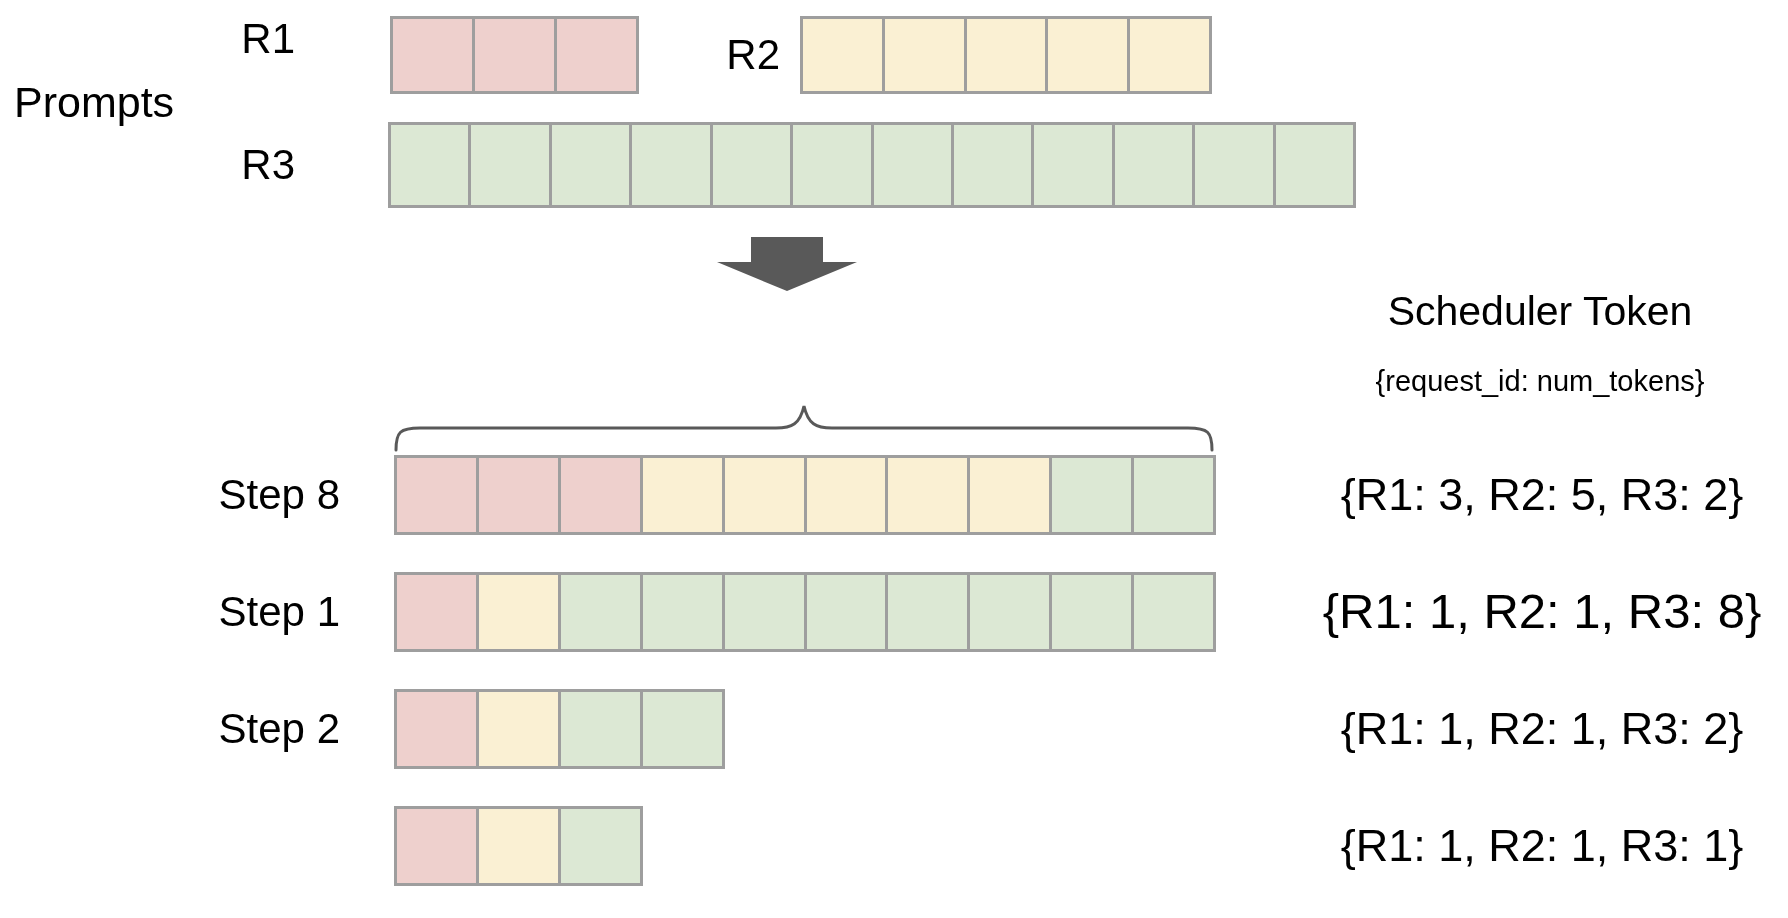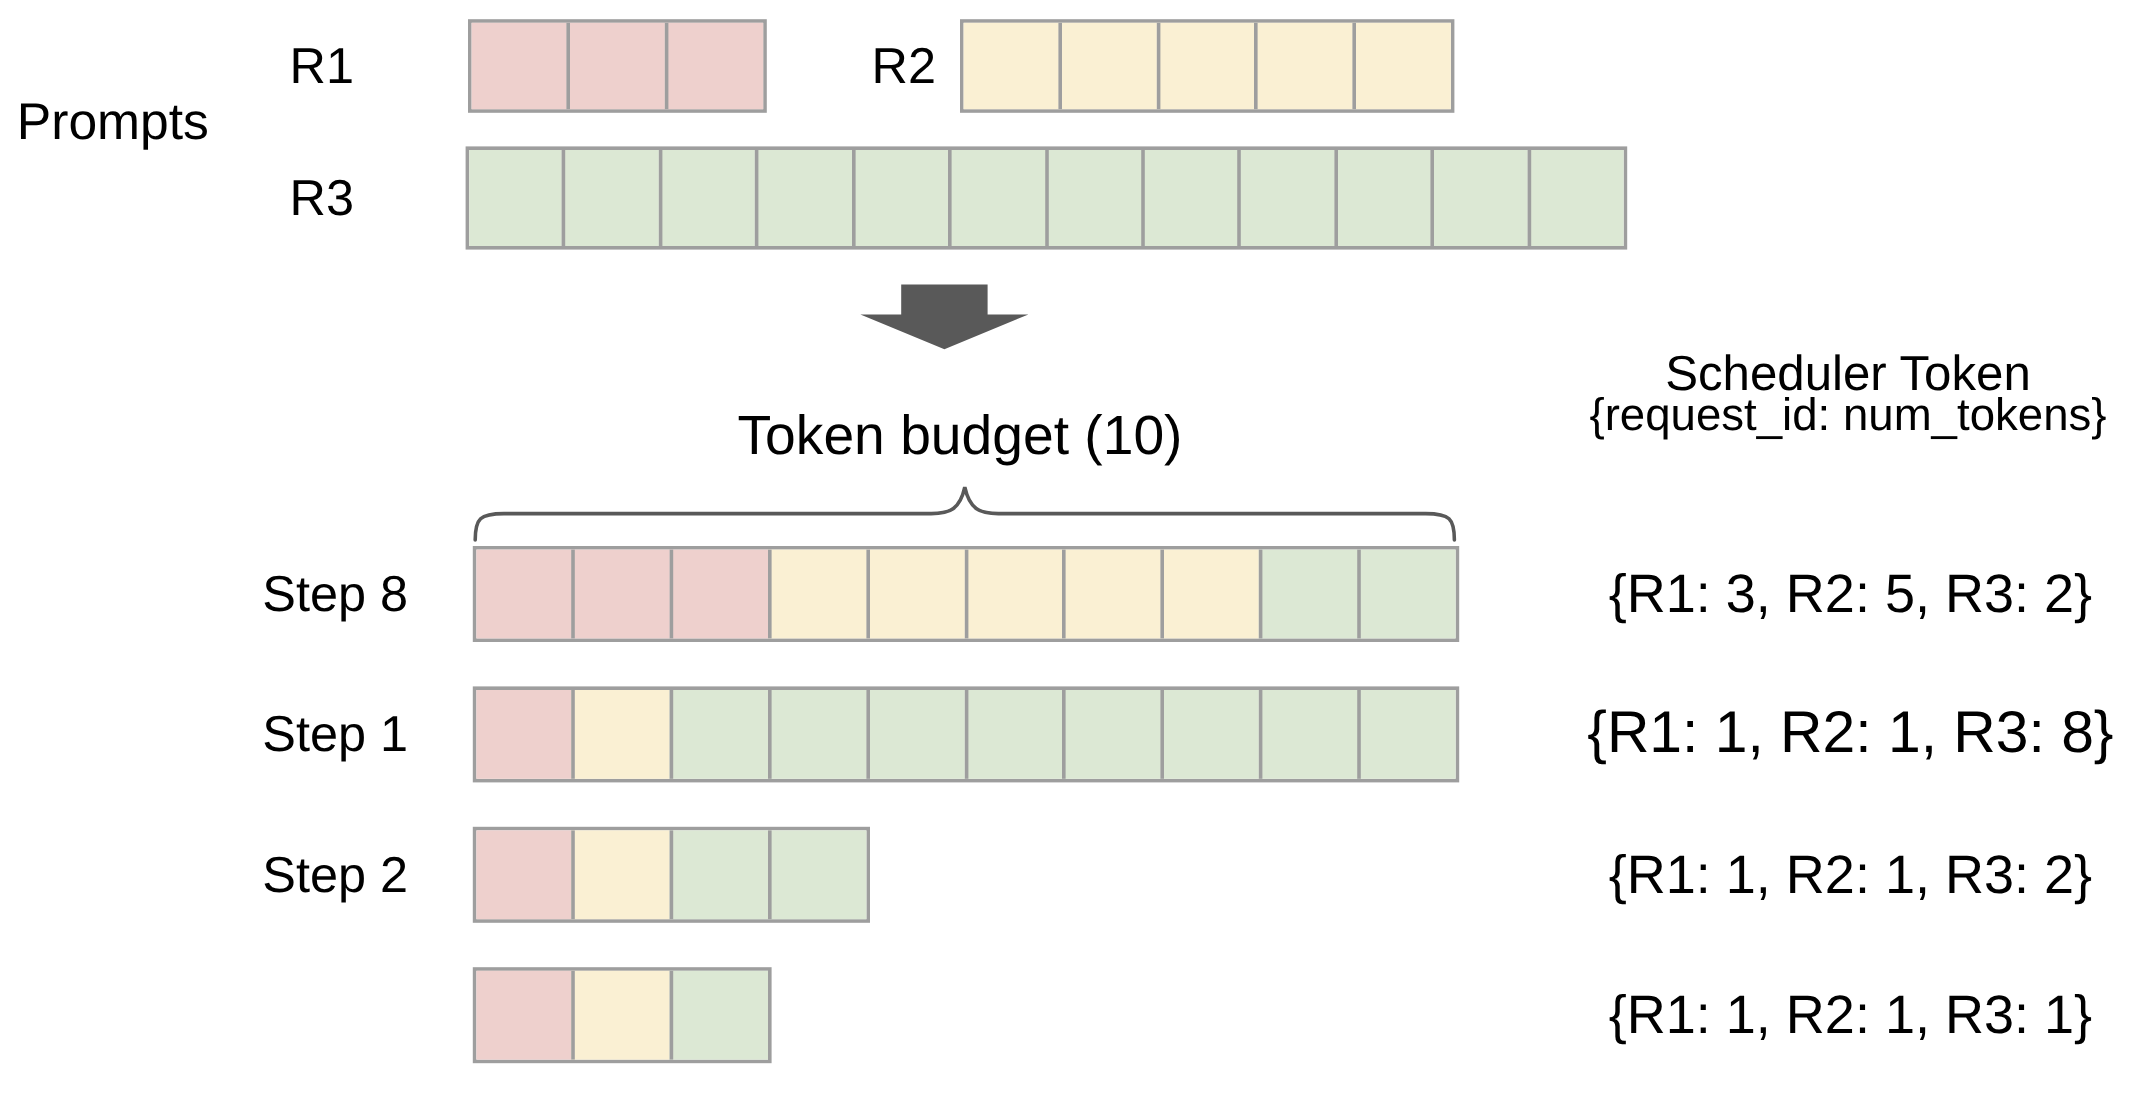--- a/index.html
+++ b/index.html
@@ -14,33 +14,33 @@
   .cell{flex:1 1 0;border-left:3px solid var(--color-cell_border,#9e9e9e);}
   .cell:first-child{border-left:none;}
   .lbl{
     position:absolute;display:flex;align-items:center;
     font-size:42px;line-height:1.1;white-space:nowrap;
   }
   .lbl.right{justify-content:flex-end;}
   .lbl.center{justify-content:center;}
   
   .prompts-label{left:14px;top:63px;width:195px;height:80px;font-size:43px;}
-  .r1-label{left:175px;top:16px;width:120px;height:78px;}
+  .r1-label{left:175px;top:0;width:120px;height:78px;}
   .r2-label{left:655px;top:16px;width:125px;height:78px;}
   .r3-label{left:175px;top:122px;width:120px;height:86px;}
   .row-r1{left:390px;top:16px;width:249px;height:78px;}
   .row-r2{left:800px;top:16px;width:412px;height:78px;}
   .row-r3{left:388px;top:122px;width:968px;height:86px;}
   
   .arrow-wrap{position:absolute;left:710px;top:235px;width:155px;height:60px;}
   .token-budget-label{left:495px;top:334px;width:610px;height:56px;font-size:46px;}
   .brace-wrap{position:absolute;left:394px;top:404px;width:820px;height:48px;}
   
   .sched-title{left:1315px;top:288px;width:450px;height:48px;font-size:41px;}
-  .sched-subtitle{left:1315px;top:329px;width:450px;height:36px;font-size:38px;}
+  .sched-subtitle{left:1315px;top:364px;width:450px;height:36px;font-size:29px;}
   
   .step0-label{left:160px;top:455px;width:180px;height:80px;}
   .step1-label{left:160px;top:572px;width:180px;height:80px;text-align:center;}
   .step2-label{left:160px;top:689px;width:180px;height:80px;}
   .step3-label{left:160px;top:806px;width:180px;height:80px;}
   .row-step0{left:394px;top:455px;width:822px;height:80px;}
   .row-step1{left:394px;top:572px;width:822px;height:80px;}
   .row-step2{left:394px;top:689px;width:331px;height:80px;}
   .row-step3{left:394px;top:806px;width:249px;height:80px;}
   .out0{left:1300px;top:455px;width:484px;height:80px;font-size:45px;}
@@ -86,21 +86,20 @@
       <div class="cell" style="background: rgb(220, 232, 212);"></div>
       <div class="cell" style="background: rgb(220, 232, 212);"></div>
     </div>
 
   <div class="arrow-wrap">
     <svg width="155" height="60" viewBox="0 0 155 60" aria-hidden="true">
       <polygon points="41,2 113,2 113,27 147,27 77,56 7,27 41,27" fill="#595959"></polygon>
     </svg>
   </div>
 
-  <div class="lbl center token-budget-label">Token budget (10)</div>
   <div class="brace-wrap">
     <svg width="820" height="48" viewBox="0 0 820 48" aria-hidden="true">
       <path fill="none" stroke-width="3" stroke-linecap="round" d="M 2 46 C 2 28, 6 24, 26 24 L 382 24 C 398 24, 406 20, 410 2
                C 414 20, 422 24, 438 24 L 794 24 C 814 24, 818 28, 818 46" stroke="#595959"></path>
     </svg>
   </div>
 
   <div class="lbl center sched-title">Scheduler Token</div>
   <div class="lbl center sched-subtitle">{request_id: num_tokens}</div>
 

